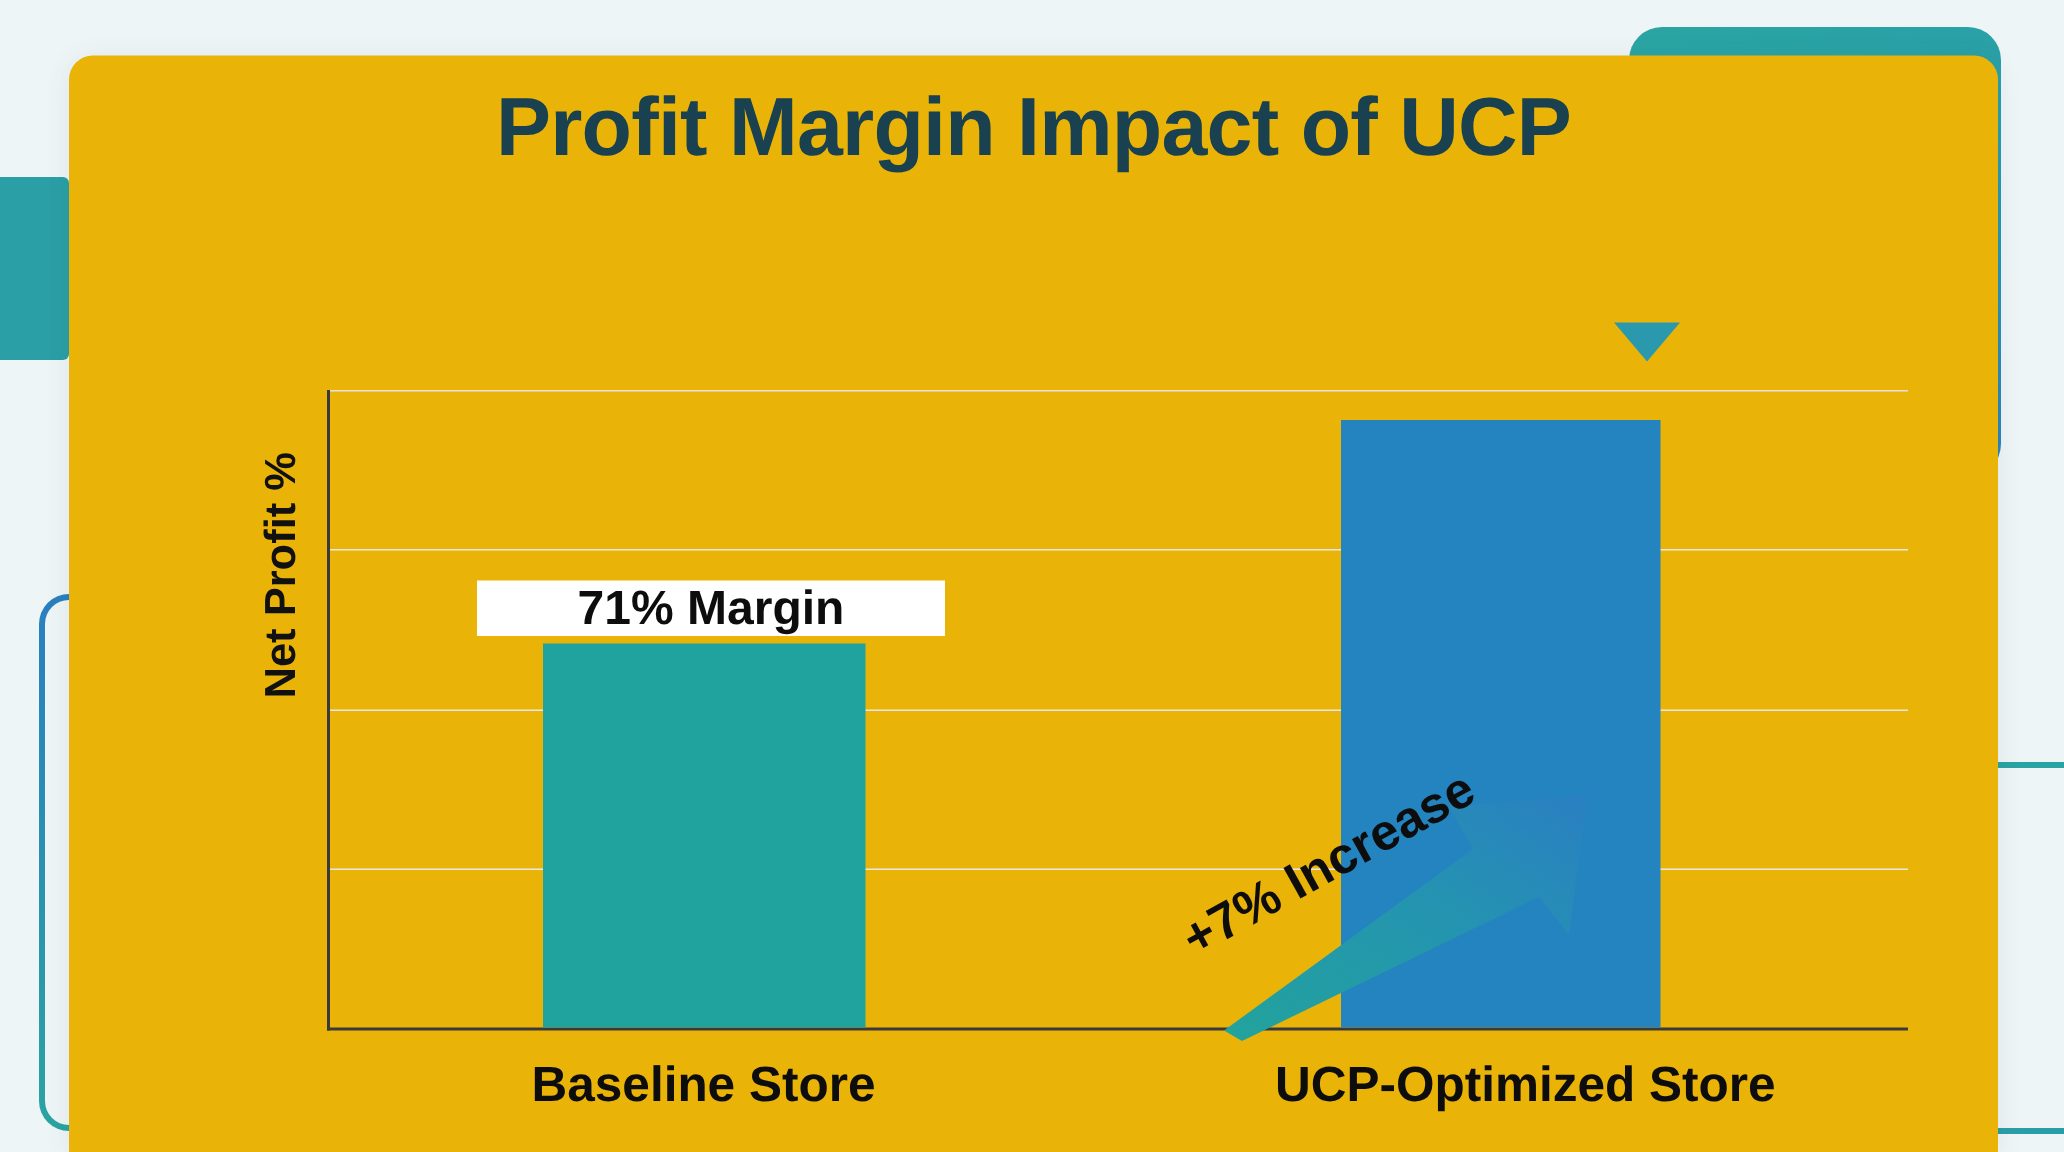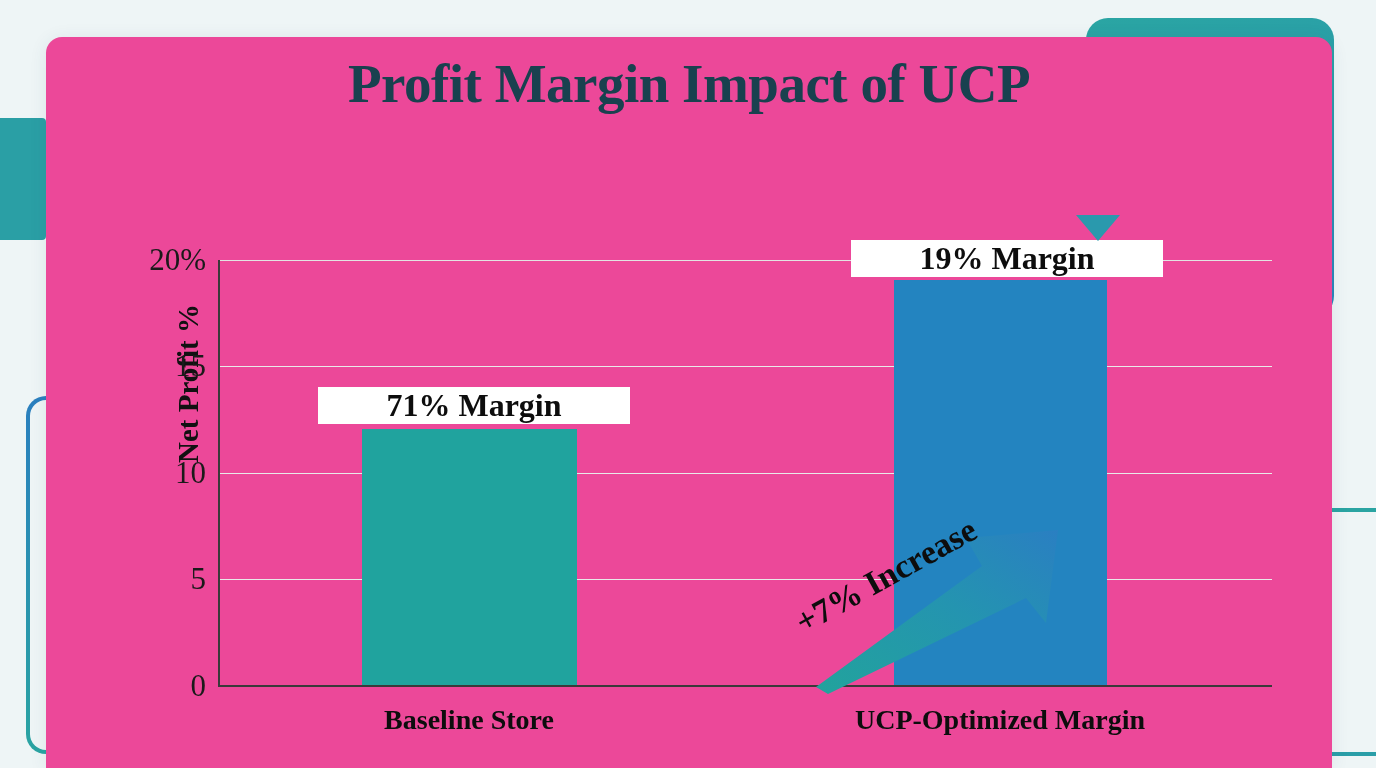--- a/index.html
+++ b/index.html
@@ -64,25 +64,24 @@
       linear-gradient(180deg, #2aa4a2 0%, #2a9ea8 100%) border-box;
   }
 
   
   .card {
     position: absolute;
     left: 46px;
     top: 37px;
     width: 1286px;
     height: 731px;
-    background: #ec4899;
+    background: #eab308;
     border-radius: 16px 16px 0 0;
     box-shadow: 0 2px 18px rgba(40, 80, 100, 0.09);
     overflow: visible;
-    font-family: Liberation Serif, serif;
   }
 
   .chart-title {
     position: absolute;
     left: 0;
     top: 15px;
     width: 100%;
     text-align: center;
     font-size: 55px;
     font-weight: bold;
@@ -181,21 +180,21 @@
     background: #ffffff;
     padding: 0 6px;
   }
   .bar-value.baseline { left: 100px; top: 127px; width: 300px; }
   .bar-value.ucp      { left: 633px; top: -20px; width: 300px; }
 
   .xtick {
     position: absolute;
     top: 444px;
     text-align: center;
-    font-size: 28px;
+    font-size: 33px;
     font-weight: bold;
     color: #0d0d0d;
     white-space: nowrap;
   }
   .xtick.baseline { left: 101px; width: 300px; }
   .xtick.ucp      { left: 632px; width: 300px; }
 
   
   .arrow-svg {
     position: absolute;
@@ -261,45 +260,37 @@
   <div class="deco-bar-right"></div>
   <div class="deco-outline-left"></div>
   <div class="deco-outline-right"></div>
 
   <div class="card">
 
     <div class="chart-title">Profit Margin Impact of UCP</div>
 
     <div class="ylabel">Net Profit %</div>
 
-    <div class="ytick-wrap">
-      <div class="ytick" style="top:0px;">20%</div>
-      <div class="ytick" style="top:106px;">15</div>
-      <div class="ytick" style="top:213px;">10</div>
-      <div class="ytick" style="top:319px;">5</div>
-      <div class="ytick" style="top:426px;">0</div>
-    </div>
 
     <div class="plot">
       <div class="gridline top" style="top:0px;"></div>
       <div class="gridline" style="top:106px;"></div>
       <div class="gridline" style="top:213px;"></div>
       <div class="gridline" style="top:319px;"></div>
 
       <div class="axis-left"></div>
       <div class="axis-bottom"></div>
 
       <div class="bar bar-baseline" style="height: 255.6px; background: rgb(32, 163, 158);"></div>
       <div class="bar bar-ucp" style="height: 404.7px; background: rgb(35, 132, 192);"></div>
 
       <div class="bar-value baseline">71% Margin</div>
-      <div class="bar-value ucp">19% Margin</div>
 
       <div class="xtick baseline">Baseline Store</div>
-      <div class="xtick ucp">UCP-Optimized Margin</div>
+      <div class="xtick ucp">UCP-Optimized Store</div>
 
       <svg class="arrow-svg" viewBox="0 0 360 215">
         <defs>
           <linearGradient id="arrowGrad" x1="0" y1="1" x2="1" y2="0">
             <stop offset="0%" stop-color="#22a39c"></stop>
             <stop offset="55%" stop-color="#2494b0"></stop>
             <stop offset="100%" stop-color="#2a7fc2"></stop>
           </linearGradient>
         </defs>
         <path d="M 58 197 L 224 76 L 208 48 L 300 40 L 288 133 L 268 108 L 70 204 Z" fill="url(#arrowGrad)"></path>

